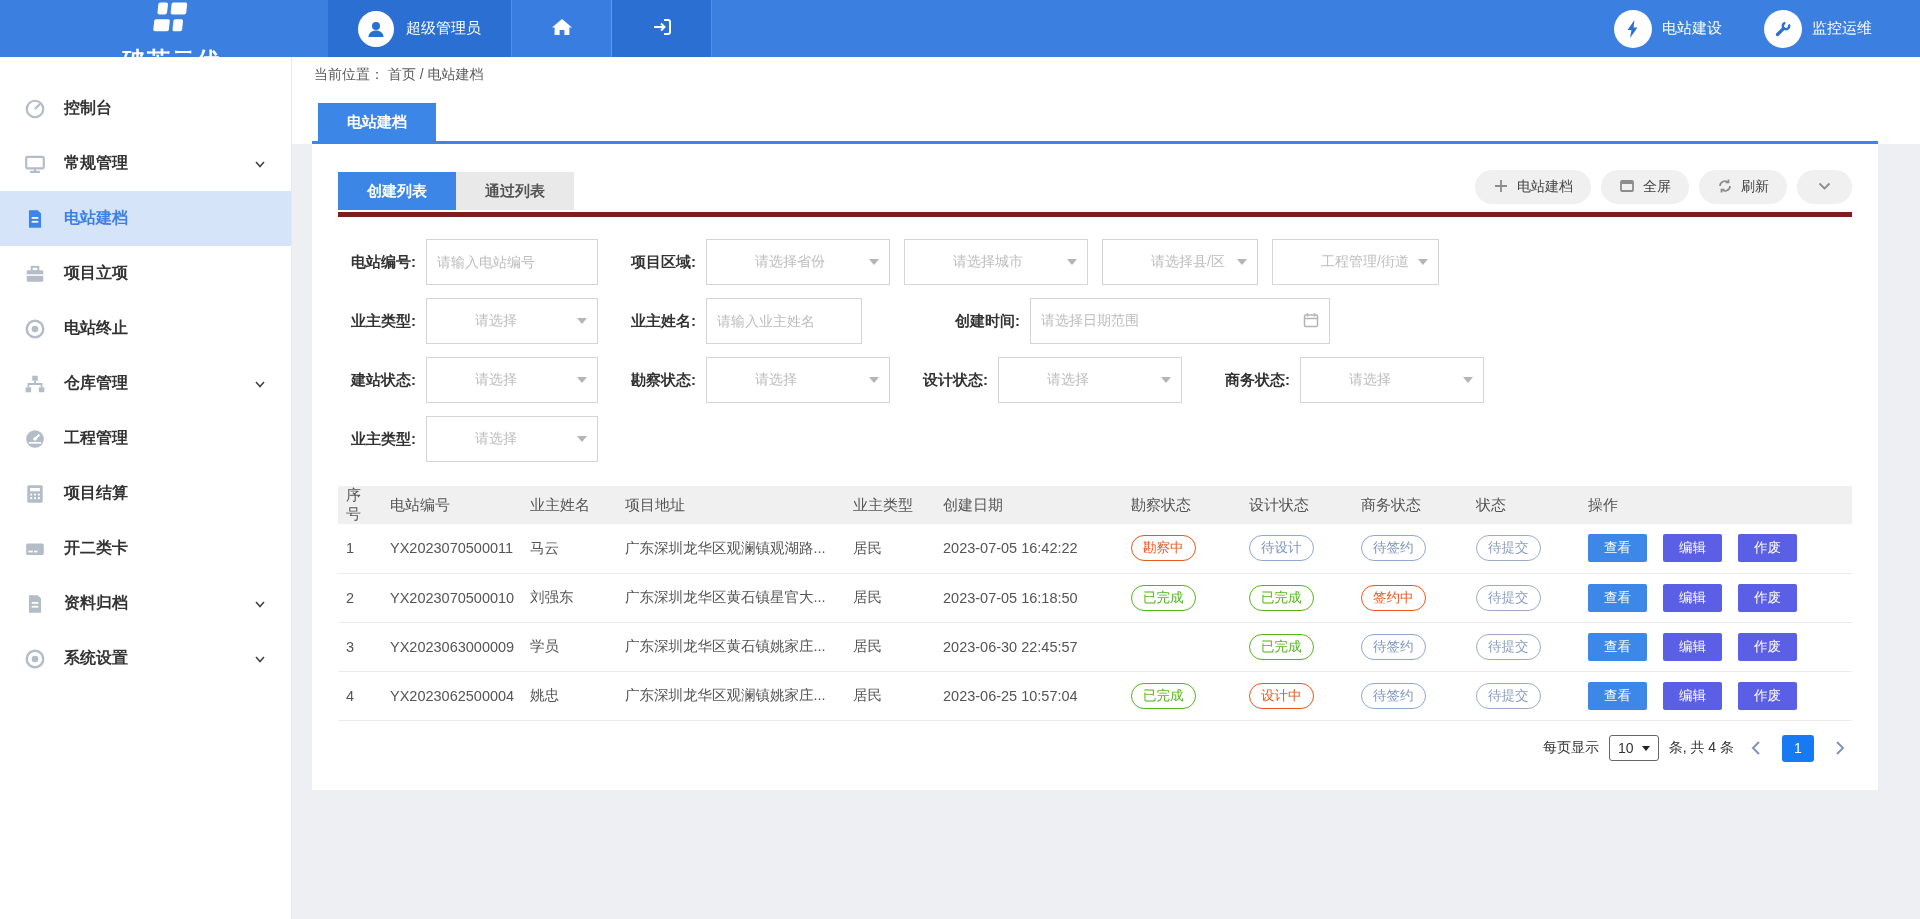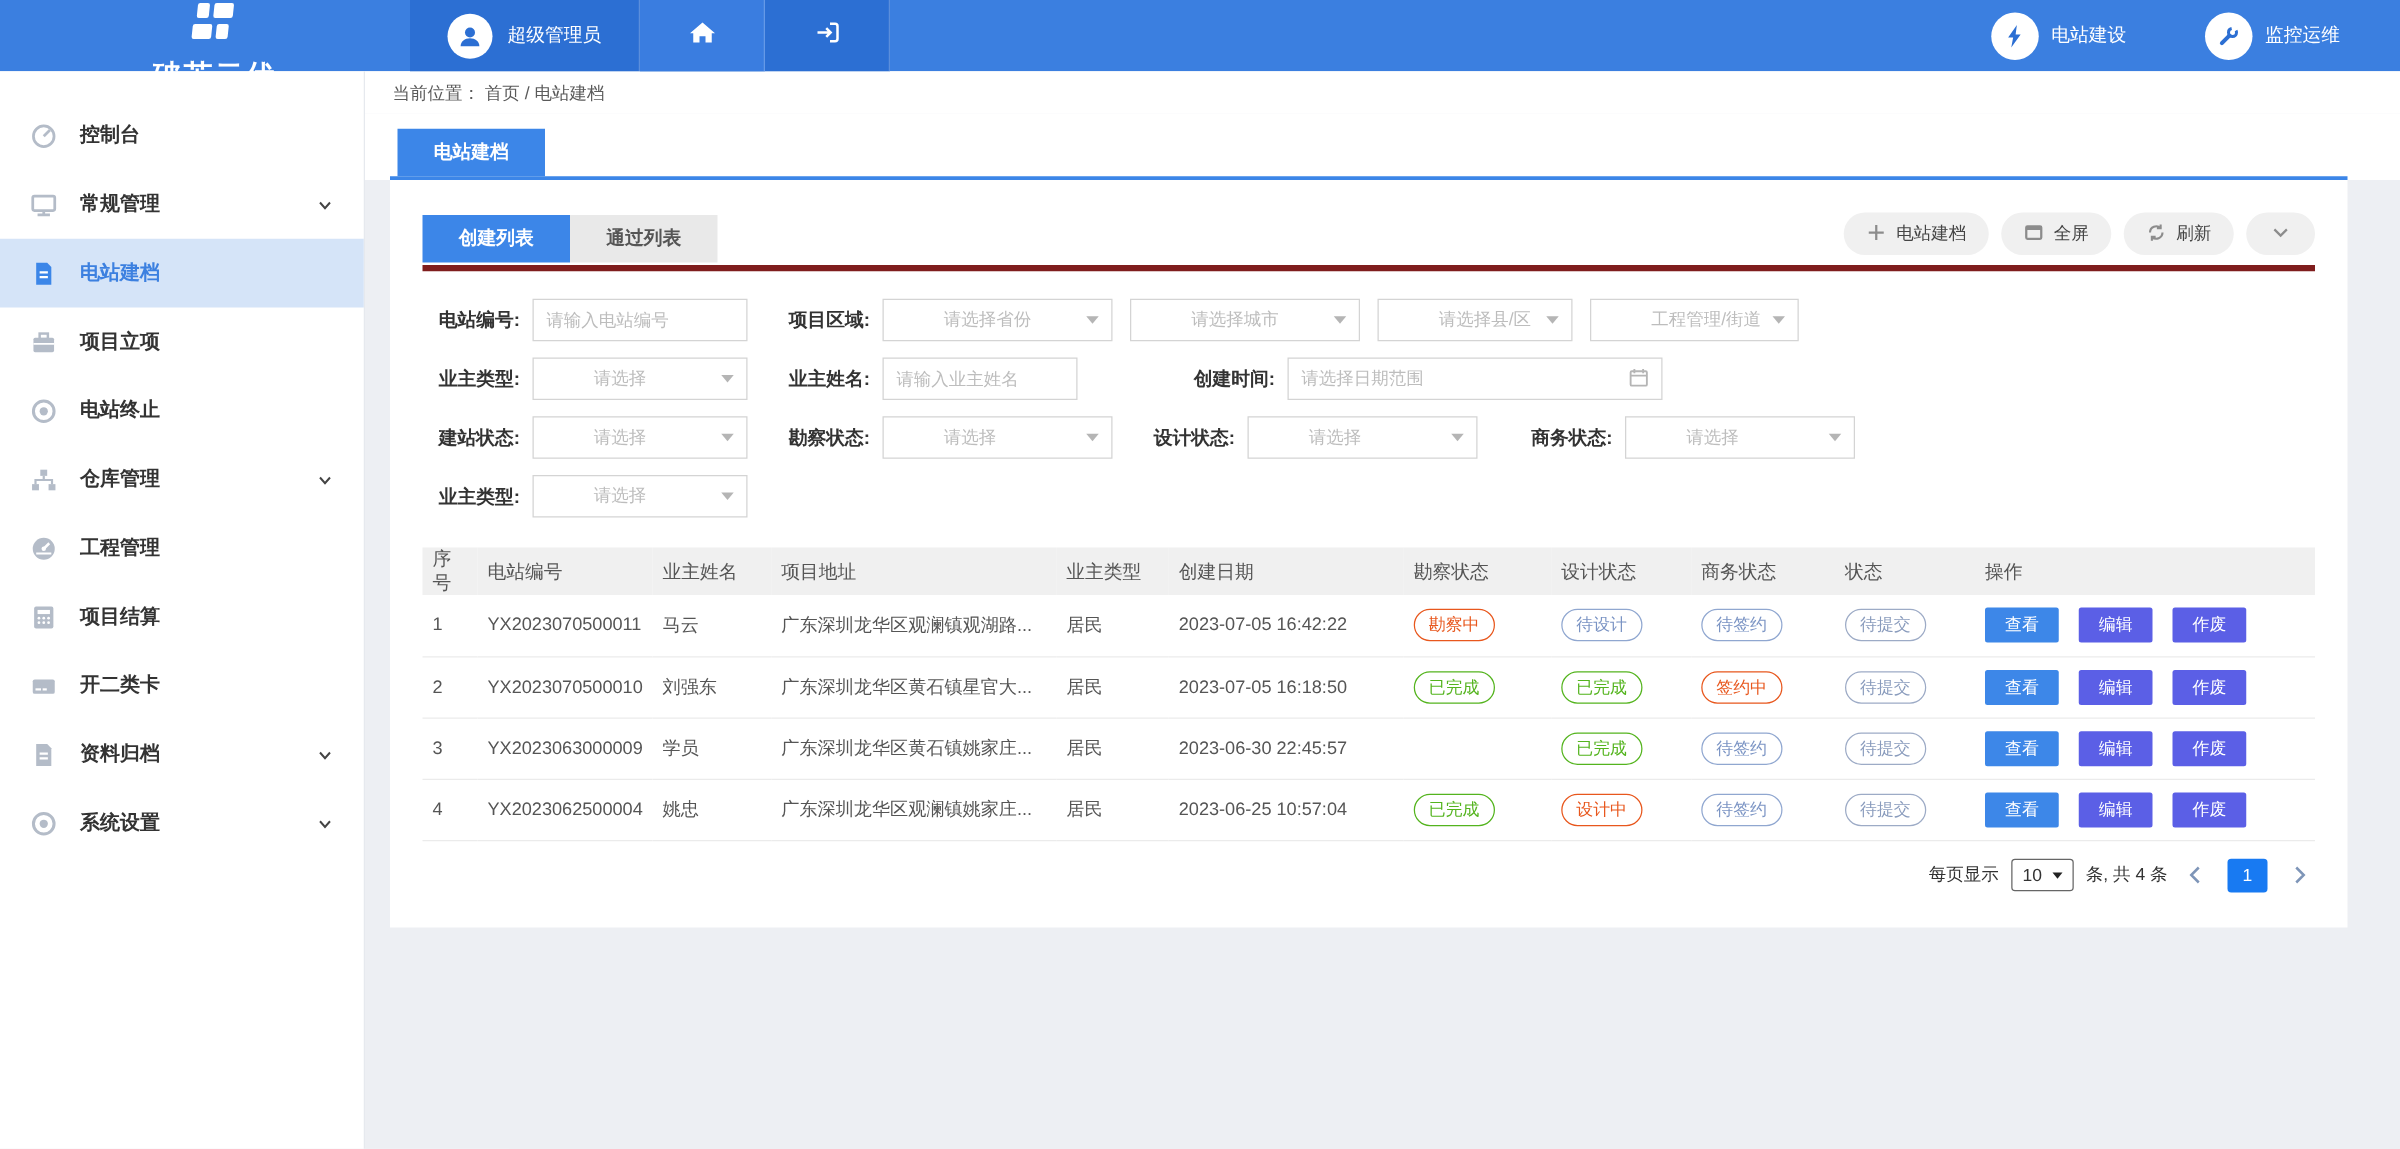--- a/index.html
+++ b/index.html
@@ -13,21 +13,21 @@
   .brand-text .en { font-size:9px; letter-spacing:2.5px; opacity:.92; }
   .brand-sep { width:1px; height:26px; background:rgba(255,255,255,.55); margin:0 2px 0 6px; }
   .portal { font-size:17px; }
   .user-section { display:flex; align-items:stretch; background:#2c6fd3; }
   .user-block { display:flex; align-items:center; gap:12px; padding:0 30px; border-right:1px solid rgba(255,255,255,.22); cursor:pointer; }
   .avatar { width:36px; height:36px; border-radius:50%; background:#fff; display:flex; align-items:center; justify-content:center; }
   .username { font-size:15px; }
   .top-btn { width:100px; display:flex; align-items:center; justify-content:center; border-right:1px solid rgba(255,255,255,.22); cursor:pointer; }
   .top-btn.home { background:#3a7de0; }
   .flex-spacer { flex:1; }
-  .top-modules { display:flex; align-items:center; gap:63px; padding-right:48px; }
+  .top-modules { display:flex; align-items:center; gap:42px; padding-right:48px; }
   .module { display:flex; align-items:center; gap:10px; cursor:pointer; }
   .mod-circle { width:38px; height:38px; border-radius:50%; background:#fff; display:flex; align-items:center; justify-content:center; }
   .module span.lbl { font-size:15px; }
 
   
   .sidebar { position:absolute; top:57px; left:0; width:292px; bottom:0; background:#fff; border-right:1px solid #e6e9ee; padding-top:24px; }
   .side-item { height:55px; display:flex; align-items:center; padding:0 24px 0 22px; gap:16px; font-size:16px; font-weight:700; color:#333; cursor:pointer; }
   .side-item .s-icon { width:26px; height:26px; color:#b4bcc8; display:flex; align-items:center; justify-content:center; flex-shrink:0; }
   .side-item.active { background:#d5e4f8; color:#3c80e0; }
   .side-item.active .s-icon { color:#3c86e8; }
@@ -47,21 +47,21 @@
   .list-tab.active { background:#3c86e8; color:#fff; }
   .list-tab.inactive { background:#e9e9e9; color:#555; }
   .toolbar { margin-left:auto; display:flex; gap:10px; padding-bottom:8px; }
   .pill { height:34px; border-radius:17px; background:#f0f0f0; color:#444; font-size:14px; display:flex; align-items:center; gap:8px; padding:0 18px; cursor:pointer; }
   .pill.sm { padding:0 20px; }
 
   .filters { margin-top:22px; }
   .f-row { display:flex; align-items:center; margin-bottom:13px; }
   .f-group { display:flex; align-items:center; }
   .f-label { width:88px; text-align:right; padding-right:10px; font-size:15px; font-weight:700; color:#333; flex-shrink:0; white-space:nowrap; }
-  .f-input, .f-select, .f-date { height:34px; border:1px solid #d4d4d4; background:#fff; font-size:14px; padding:0 10px; color:#555; display:flex; align-items:center; }
+  .f-input, .f-select, .f-date { height:46px; border:1px solid #d4d4d4; background:#fff; font-size:14px; padding:0 10px; color:#555; display:flex; align-items:center; }
   input.f-input { outline:none; }
   input.f-input::placeholder { color:#bdbdbd; }
   .f-select { justify-content:space-between; cursor:pointer;padding-left:48px; }
   .f-select .ph, .f-date .ph { color:#bdbdbd; }
   .tri { width:0; height:0; border-left:5px solid transparent; border-right:5px solid transparent; border-top:6px solid #b5b5b5; }
   .f-date { width:300px; justify-content:space-between; cursor:pointer; }
   .w172{width:172px} .w184{width:184px} .w156{width:156px} .w167{width:167px}
   .ml14{margin-left:14px} .ml20{margin-left:20px} .ml30{margin-left:30px} .ml80{margin-left:80px}
 
   .btn-row { display:flex; gap:14px; margin-top:14px; }

